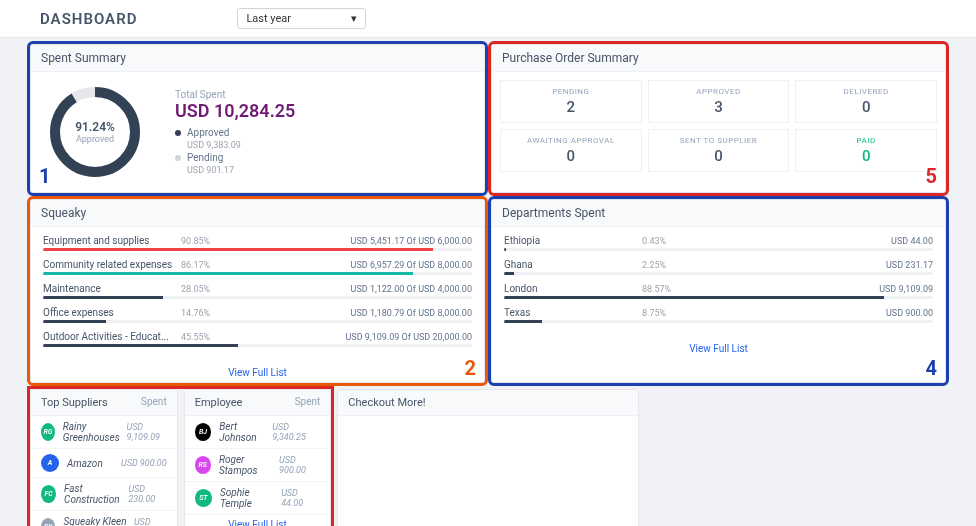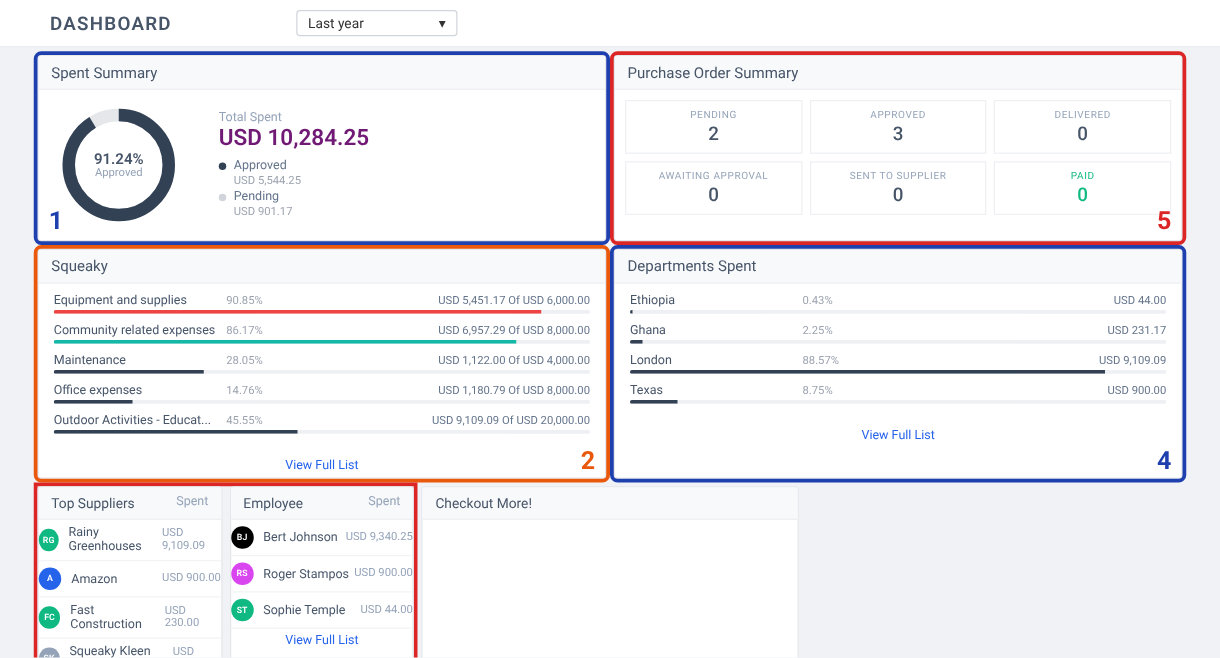--- a/index.html
+++ b/index.html
@@ -49,21 +49,21 @@
 .bar .fill { height: 100%; }
 
 
 .vfl { text-align: center; color: #2563eb; font-size: 10px; padding: 4px 0; cursor: pointer; }
 
 
 .bottom { display: grid; grid-template-columns: 1fr 1fr 1fr; gap: 6px; padding: 0 30px 8px; }
 .list-card { background: #fff; border: 1px solid #e5e7eb; border-radius: 3px; position: relative; }
 .list-h { display: flex; justify-content: space-between; padding: 6px 10px; font-size: 11px; color: #475569; background: #f8f9fb; border-bottom: 1px solid #eef0f3; }
 .list-h .r { color: #94a3b8; font-size: 10px; }
-.list-row { display: flex; align-items: center; padding: 5px 0; border-bottom: 1px solid #f3f4f6; font-size: 10px; }
+.list-row { display: flex; align-items: center; padding: 5px 10px; border-bottom: 1px solid #f3f4f6; font-size: 10px; font-style: italic; }
 .avatar { width: 18px; height: 18px; border-radius: 50%; display: flex; align-items: center; justify-content: center; font-size: 7px; color: #fff; font-weight: 600; margin-right: 8px; }
 .list-row .name { color: #475569; }
 .list-row .val { margin-left: auto; color: #94a3b8; font-size: 9px; }
 
 .two-wrap { position: relative; display: grid; grid-template-columns: 1fr 1fr; gap: 6px; }
 </style>
 </head>
 <body>
 
 <div class="topbar">
@@ -91,21 +91,21 @@
       <div class="ss-legend">
         <div class="tot-lbl">Total Spent</div>
         <div class="tot-val">USD 10,284.25</div>
         <div id="ss-legend-rows">
             <div>
               <div class="legend-row">
                 <span class="dot" style="background:#334155"></span>
                 <span>Approved</span>
               </div>
               <div class="legend-row">
-                <span class="sub">USD 5,544.25</span>
+                <span class="sub">USD 9,383.09</span>
               </div>
             </div>
             <div>
               <div class="legend-row">
                 <span class="dot" style="background:#d1d5db"></span>
                 <span>Pending</span>
               </div>
               <div class="legend-row">
                 <span class="sub">USD 901.17</span>
               </div>

